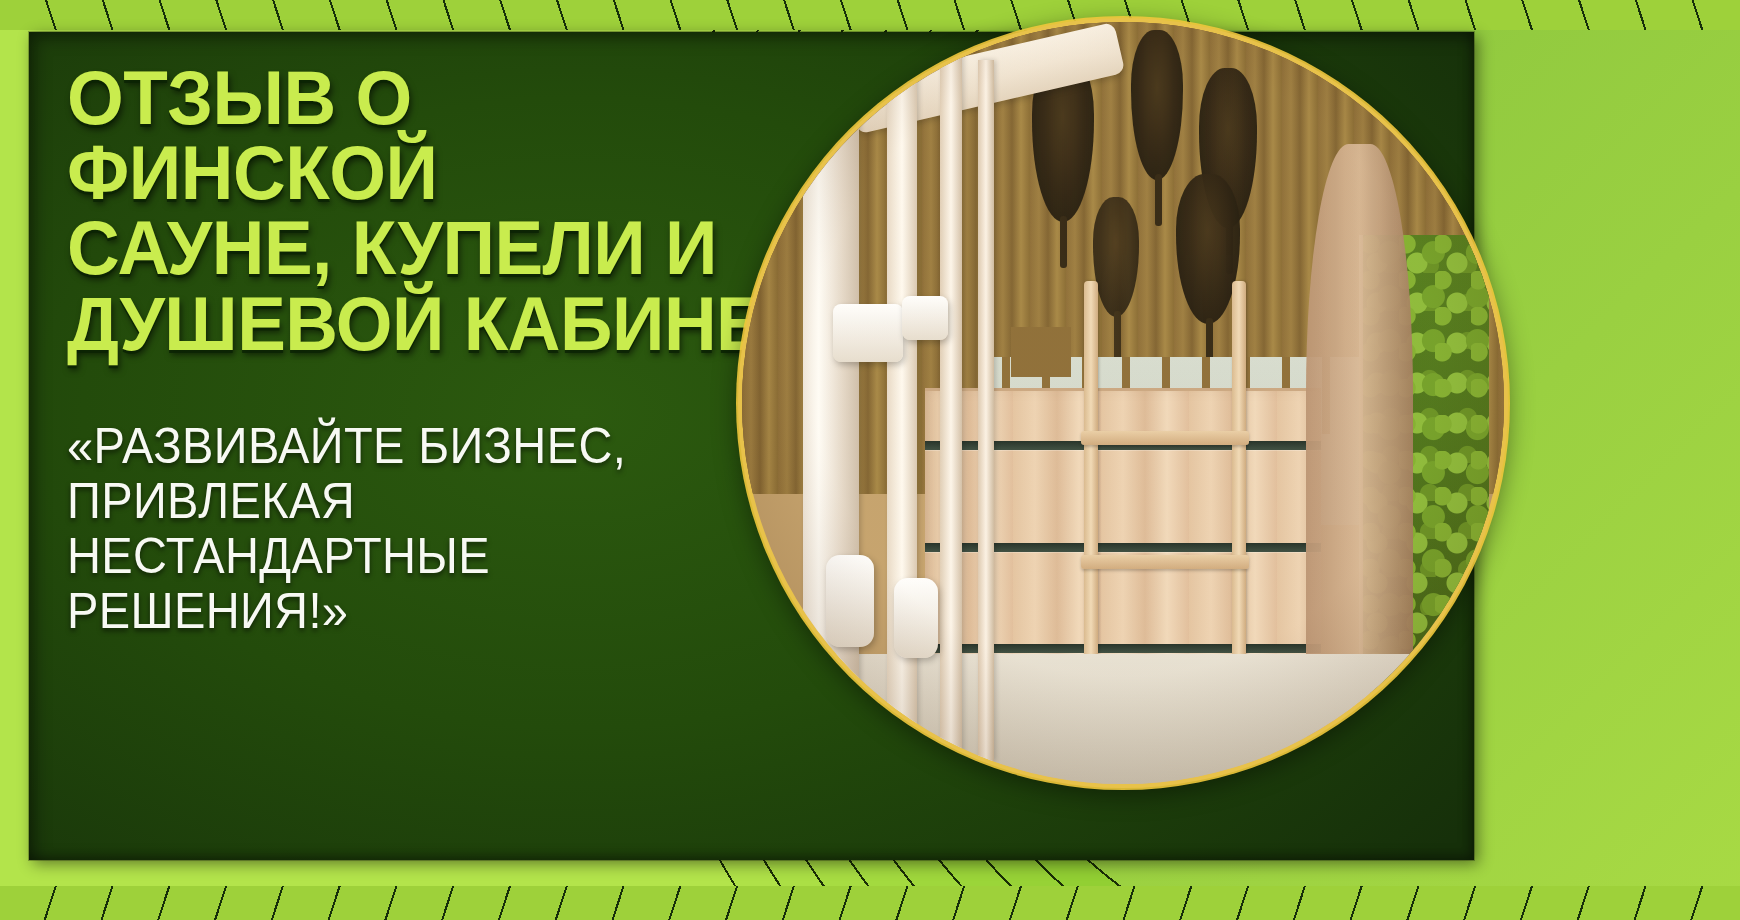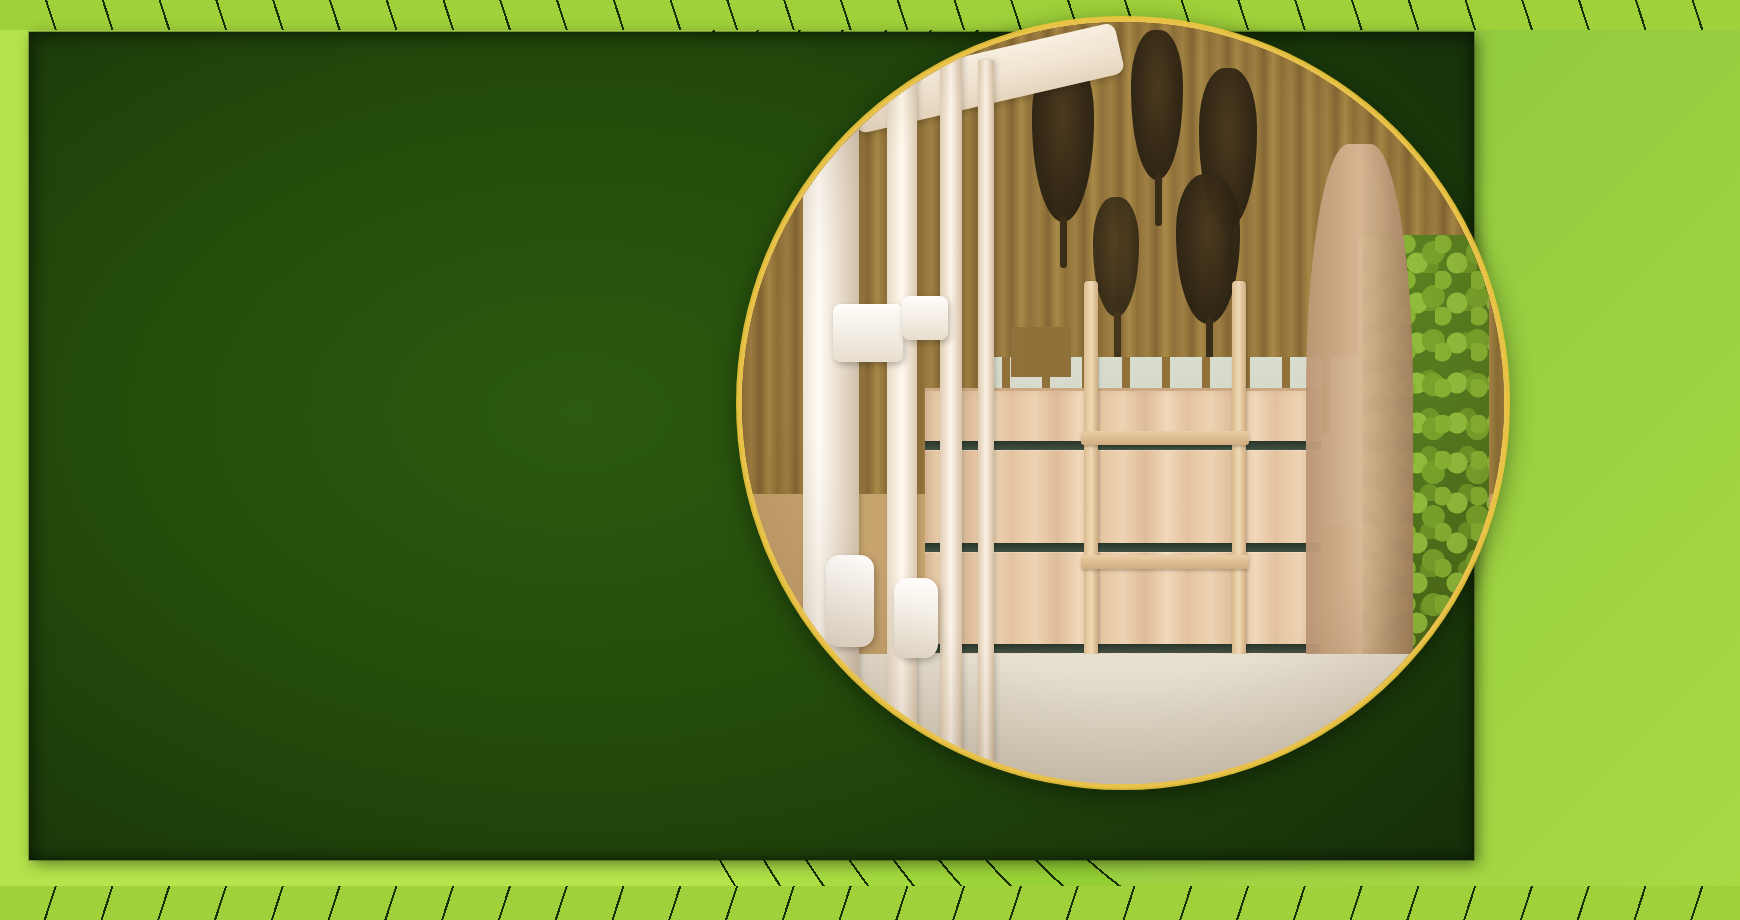--- a/index.html
+++ b/index.html
@@ -289,20 +289,34 @@
 <div class="banner">
 
   <div class="outer-base"></div>
   <div class="outer-field"></div>
   <div class="hatch top"></div>
   <div class="hatch bottom"></div>
 
   <div class="card">
     <div class="card-inner-shadow"></div>
 
+    <div class="text-col">
+      <h1 class="title">
+        <span class="ln">ОТЗЫВ О ФИНСКОЙ</span>
+        <span class="ln">САУНЕ, КУПЕЛИ И</span>
+        <span class="ln">ДУШЕВОЙ КАБИНЕ</span>
+      </h1>
+
+      <div class="quote">
+        <span class="ln">«РАЗВИВАЙТЕ БИЗНЕС,</span>
+        <span class="ln">ПРИВЛЕКАЯ</span>
+        <span class="ln">НЕСТАНДАРТНЫЕ</span>
+        <span class="ln">РЕШЕНИЯ!»</span>
+      </div>
+    </div>
   </div>
 
   <div class="photo-wrap">
     <div class="photo" title="Интерьер финской сауны: деревянная купель, лестница, сухие веники на стене, моховая панель">
       <div class="scene">
 
         <div class="wall-wood"></div>
 
         <div class="venik v1"></div>
         <div class="venik v2"></div>

